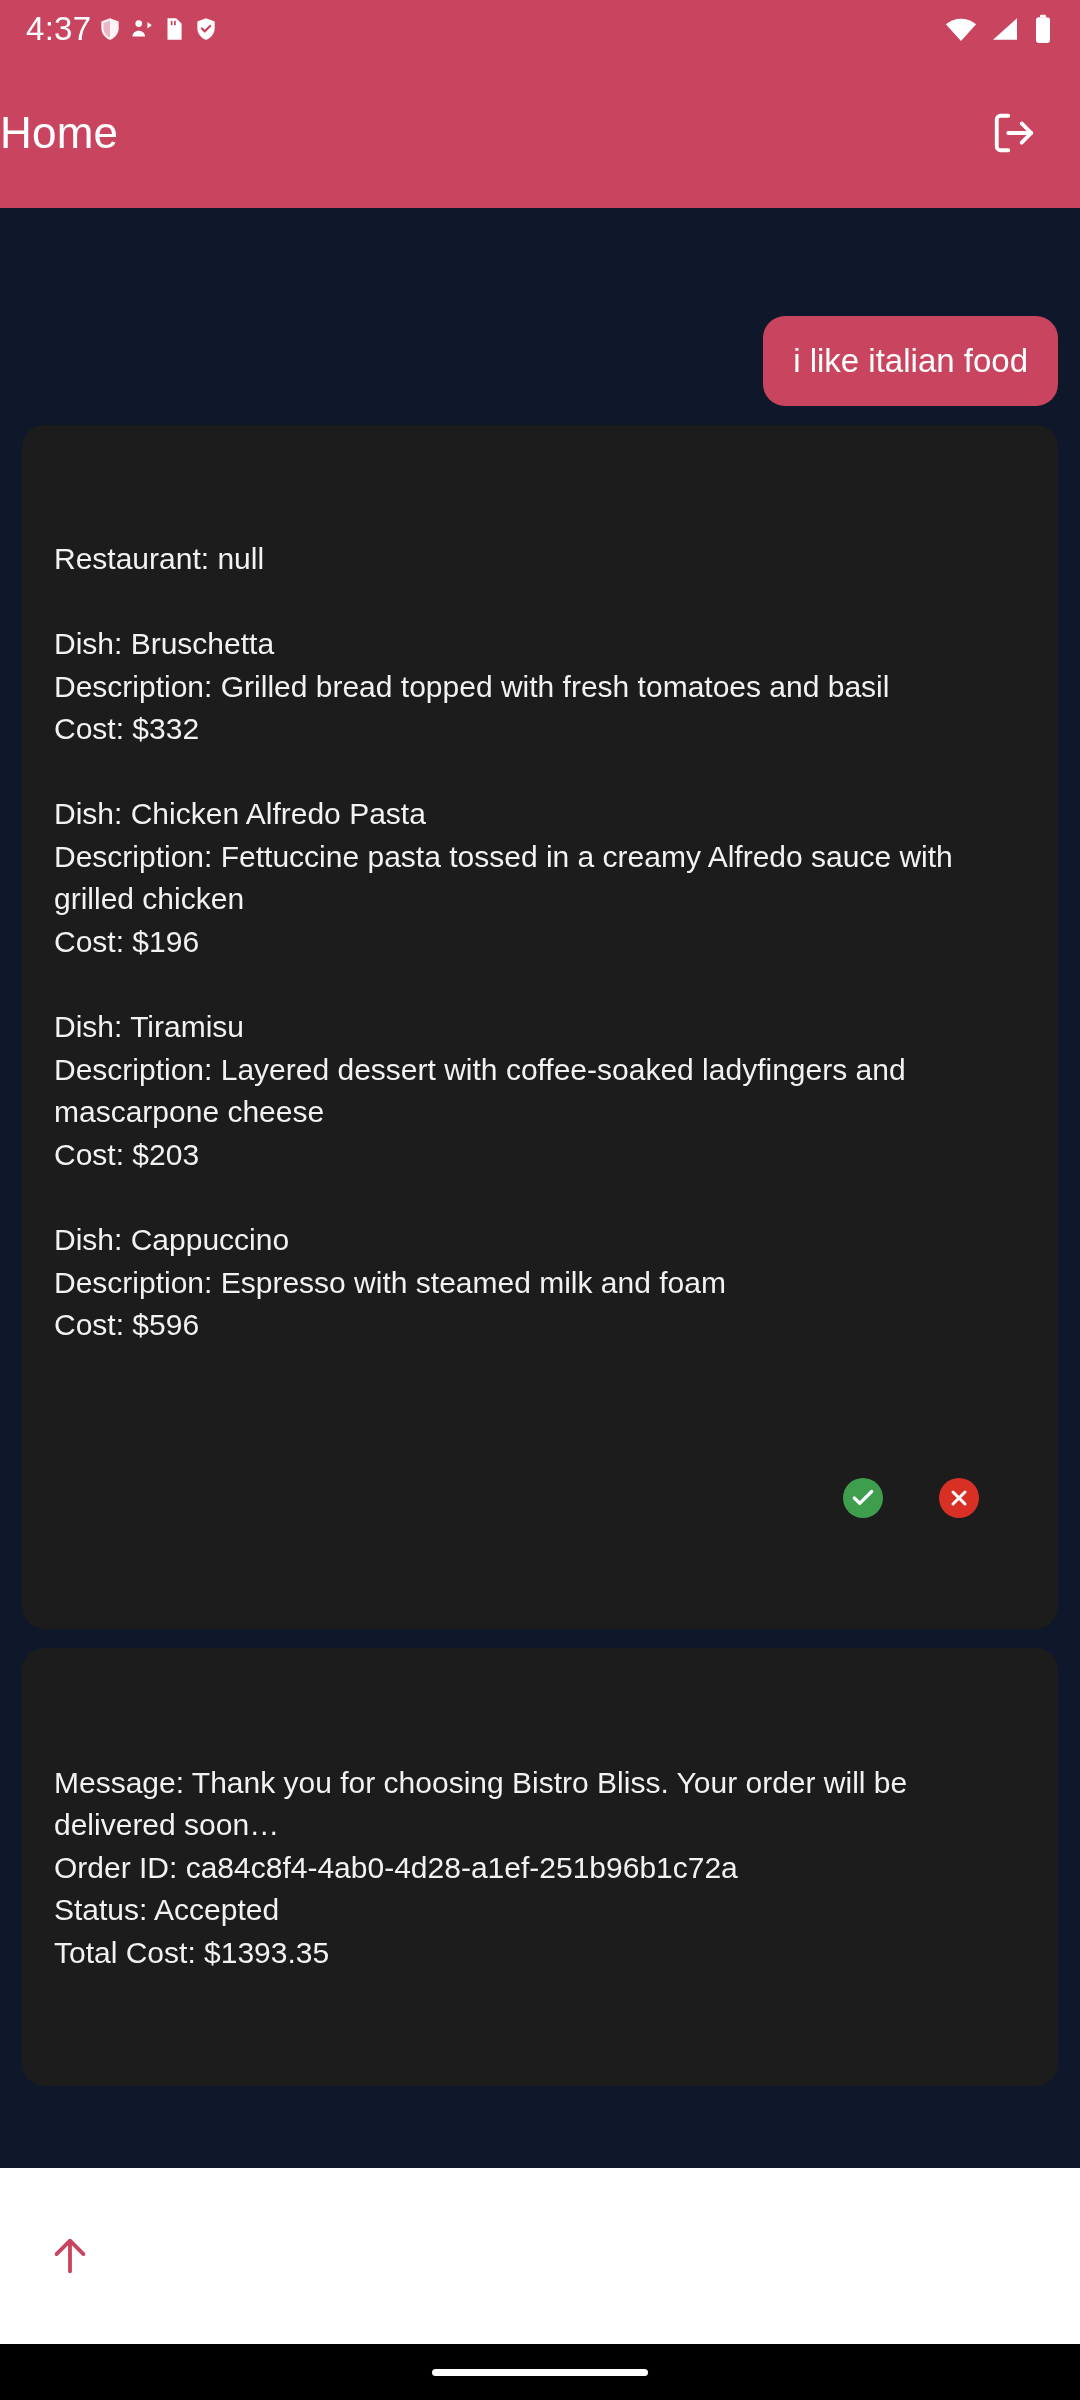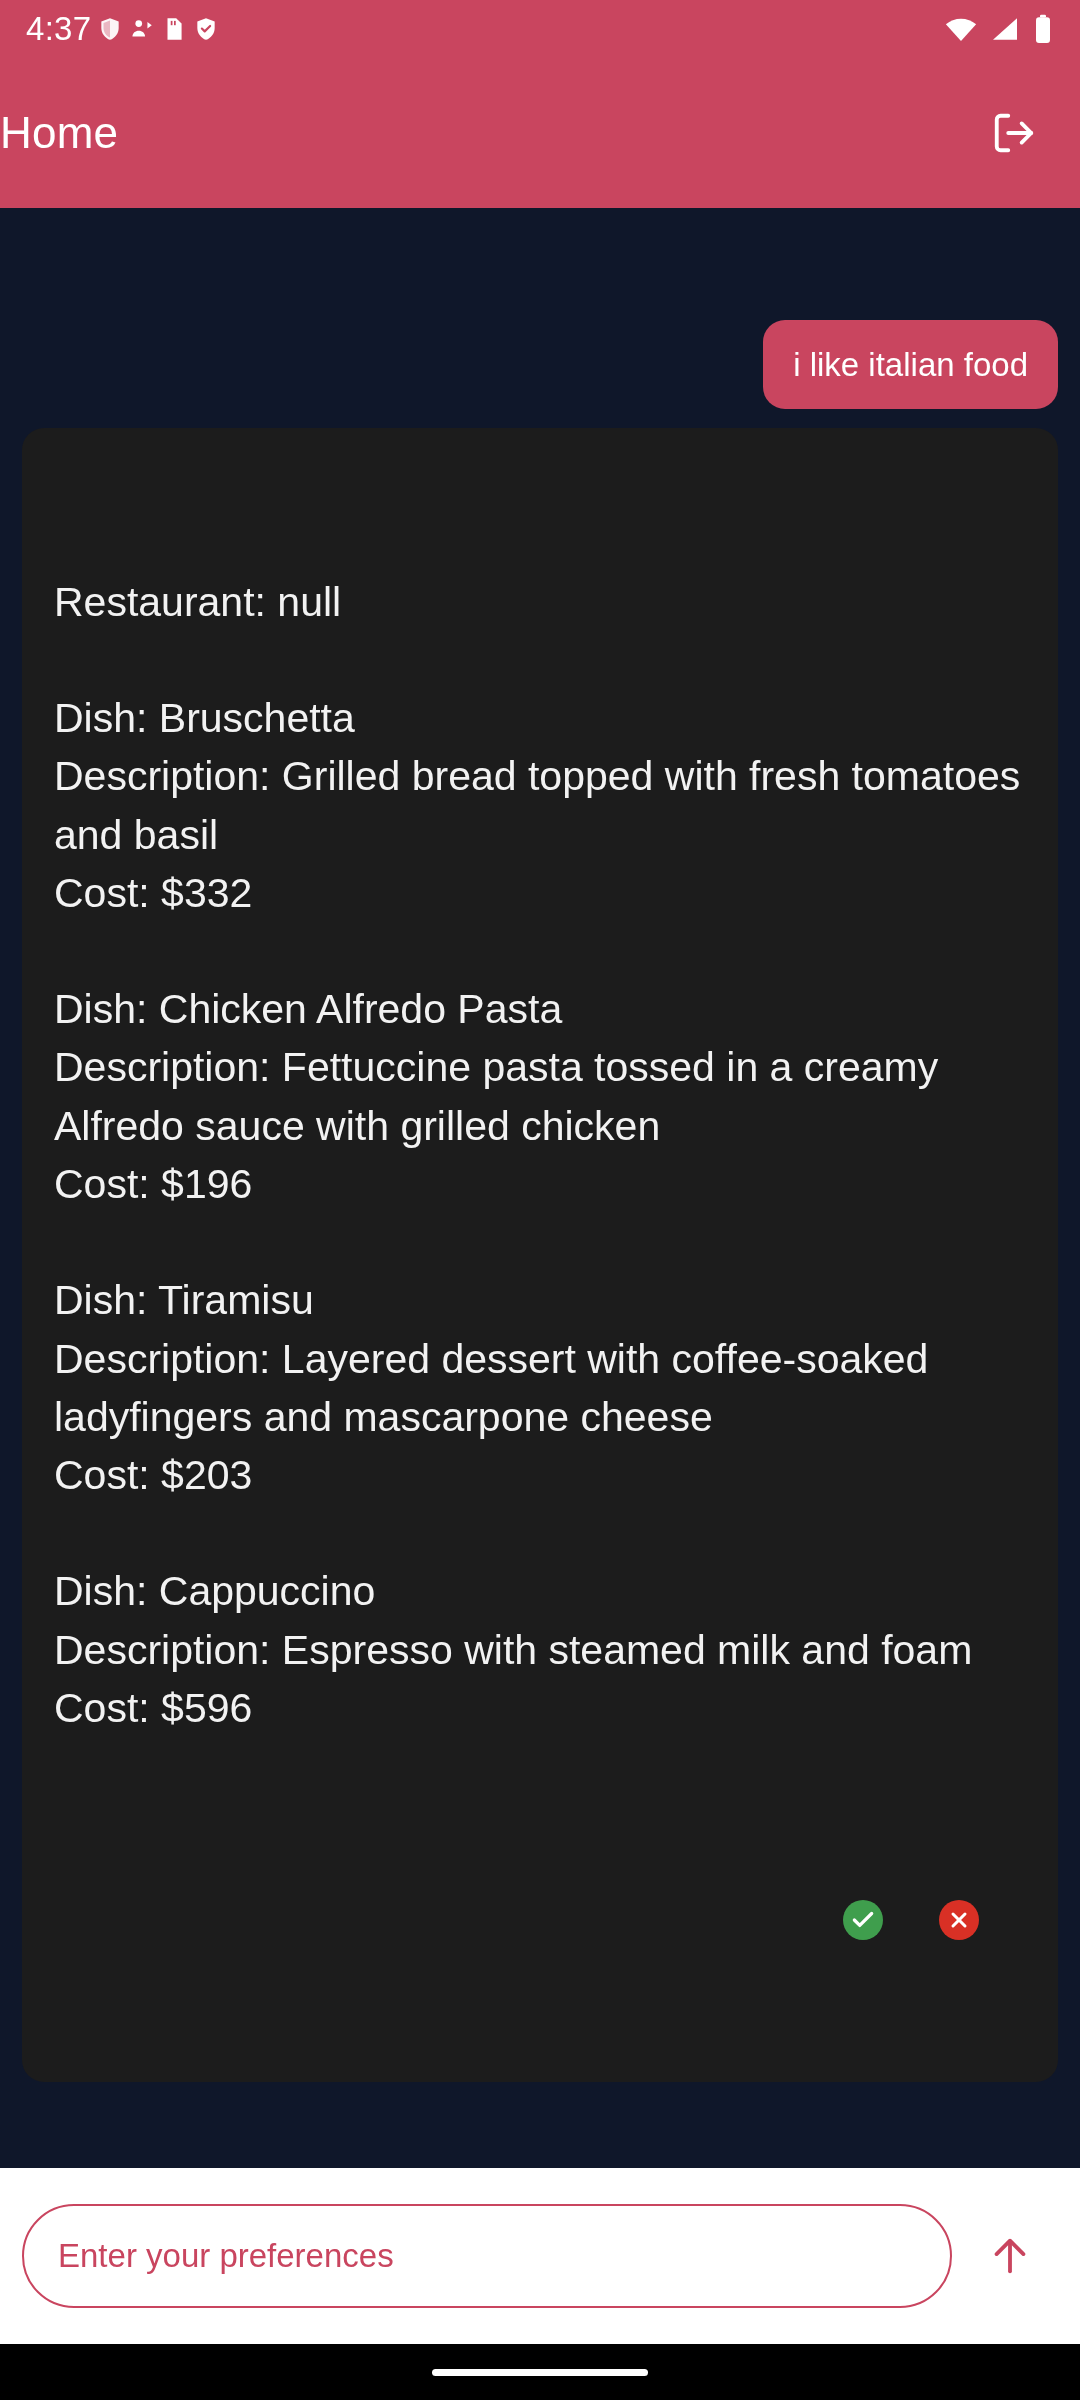--- a/index.html
+++ b/index.html
@@ -98,21 +98,21 @@
     line-height: 1.25;
     max-width: 78%;
   }
 
   .bubble-bot {
     align-self: flex-start;
     background: #1c1c1c;
     color: #f2f2f2;
     border-radius: 22px;
     padding: 28px 37px 26px 32px;
-    font-size: 41px;
+    font-size: 30px;
     line-height: 1.42;
     width: 100%;
     white-space: pre-wrap;
   }
   .bubble-bot .body { white-space: pre-wrap; }
 
   .bot-actions {
     display: flex;
     justify-content: flex-end;
     gap: 56px;
@@ -284,27 +284,30 @@
         </div>
         <div class="act act-reject">
           <svg width="24" height="24" viewBox="0 0 24 24" fill="none" stroke="#ffffff" stroke-width="3" stroke-linecap="round">
             <line x1="6" y1="6" x2="18" y2="18"></line>
             <line x1="18" y1="6" x2="6" y2="18"></line>
           </svg>
         </div>
       </div>
     </div>
 
+    <div class="bubble-bot">
+      <div class="body">Message: Thank you for choosing Bistro Bliss. Your order will be delivered soon…
+Order ID: ca84c8f4-4ab0-4d28-a1ef-251b96b1c72a
+Status: Accepted
+Total Cost: $1393.35</div>
+    </div>
 
   </div>
 
   <div class="inputrow">
-    <div class="textfield">
-      <input type="text" placeholder="Enter your preferences" style="">
-    </div>
     <div class="send-btn">
       <svg width="46" height="46" viewBox="0 0 24 24" fill="none" stroke="#c9455f" stroke-width="2" stroke-linecap="round" stroke-linejoin="round">
         <line x1="12" y1="20" x2="12" y2="5"></line>
         <polyline points="5 11 12 4 19 11"></polyline>
       </svg>
     </div>
   </div>
 
   <div class="navbar">
     <div class="nav-pill"></div>

